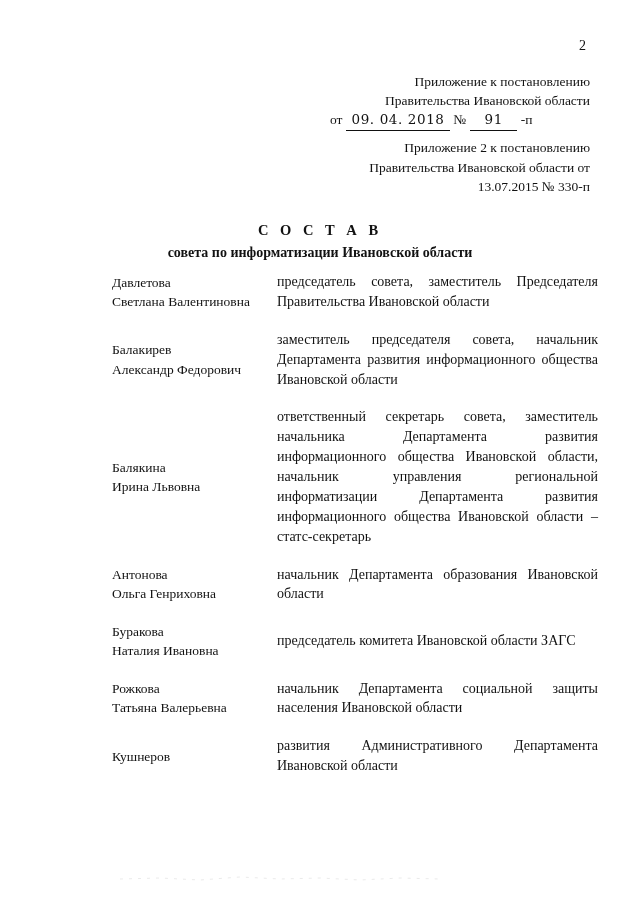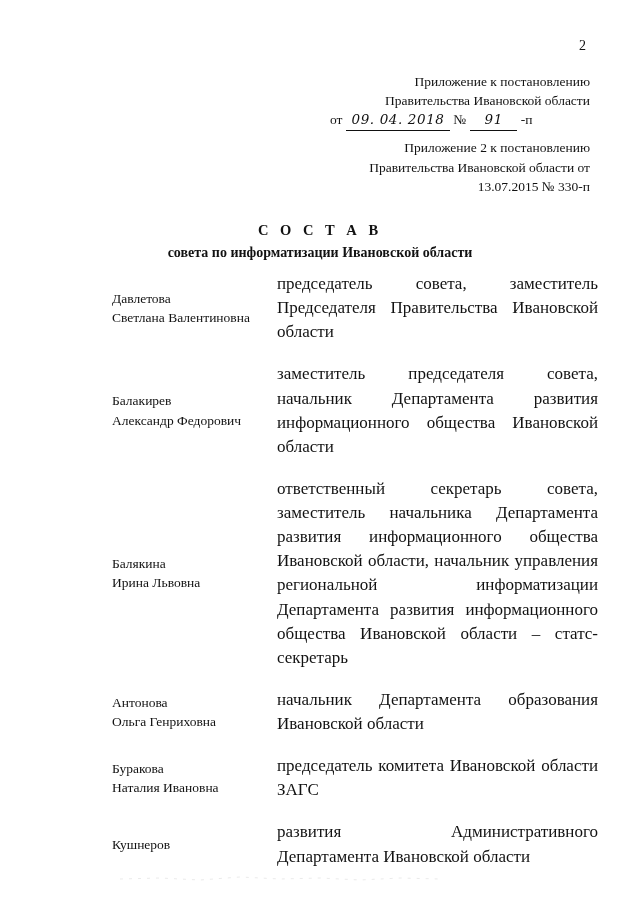--- a/index.html
+++ b/index.html
@@ -37,21 +37,20 @@
   }
   .hdr-line-date {
     display: flex;
     justify-content: flex-start;
     align-items: baseline;
     gap: 4px;
     white-space: nowrap;
   }
   .hand {
     font-family: "DejaVu Serif", serif;
-    font-style: italic;
     font-size: 13.5px;
     border-bottom: 1px solid #111;
     padding: 0 5px 1px 5px;
     letter-spacing: 0.6px;
   }
   .hand.num {
     padding: 0 14px 1px 14px;
   }
   .header-block2 {
     position: absolute;
@@ -97,21 +96,21 @@
     line-height: 1.42;
     padding-right: 6px;
     box-sizing: border-box;
   }
   .m-name .ln {
     display: block;
     white-space: nowrap;
   }
   .m-role {
     flex: 1 1 auto;
-    font-size: 17px;
+    font-size: 14px;
     line-height: 1.42;
     text-align: justify;
     text-align-last: left;
     hyphens: none;
   }
   .m-role p {
     margin: 0;
   }
   .scan-noise {
     position: absolute;
@@ -197,20 +196,29 @@
     <div class="member">
       <div class="m-name">
         <span class="ln">Буракова</span>
         <span class="ln">Наталия Ивановна</span>
       </div>
       <div class="m-role">
         <p>председатель комитета Ивановской области ЗАГС</p>
       </div>
     </div>
 
+    <div class="member">
+      <div class="m-name">
+        <span class="ln">Рожкова</span>
+        <span class="ln">Татьяна Валерьевна</span>
+      </div>
+      <div class="m-role">
+        <p>начальник Департамента социальной защиты населения Ивановской области</p>
+      </div>
+    </div>
 
     <div class="member">
       <div class="m-name">
         <span class="ln">Кушнеров</span>
       </div>
       <div class="m-role">
         <p>развития Административного Департамента Ивановской области</p>
       </div>
     </div>
 

